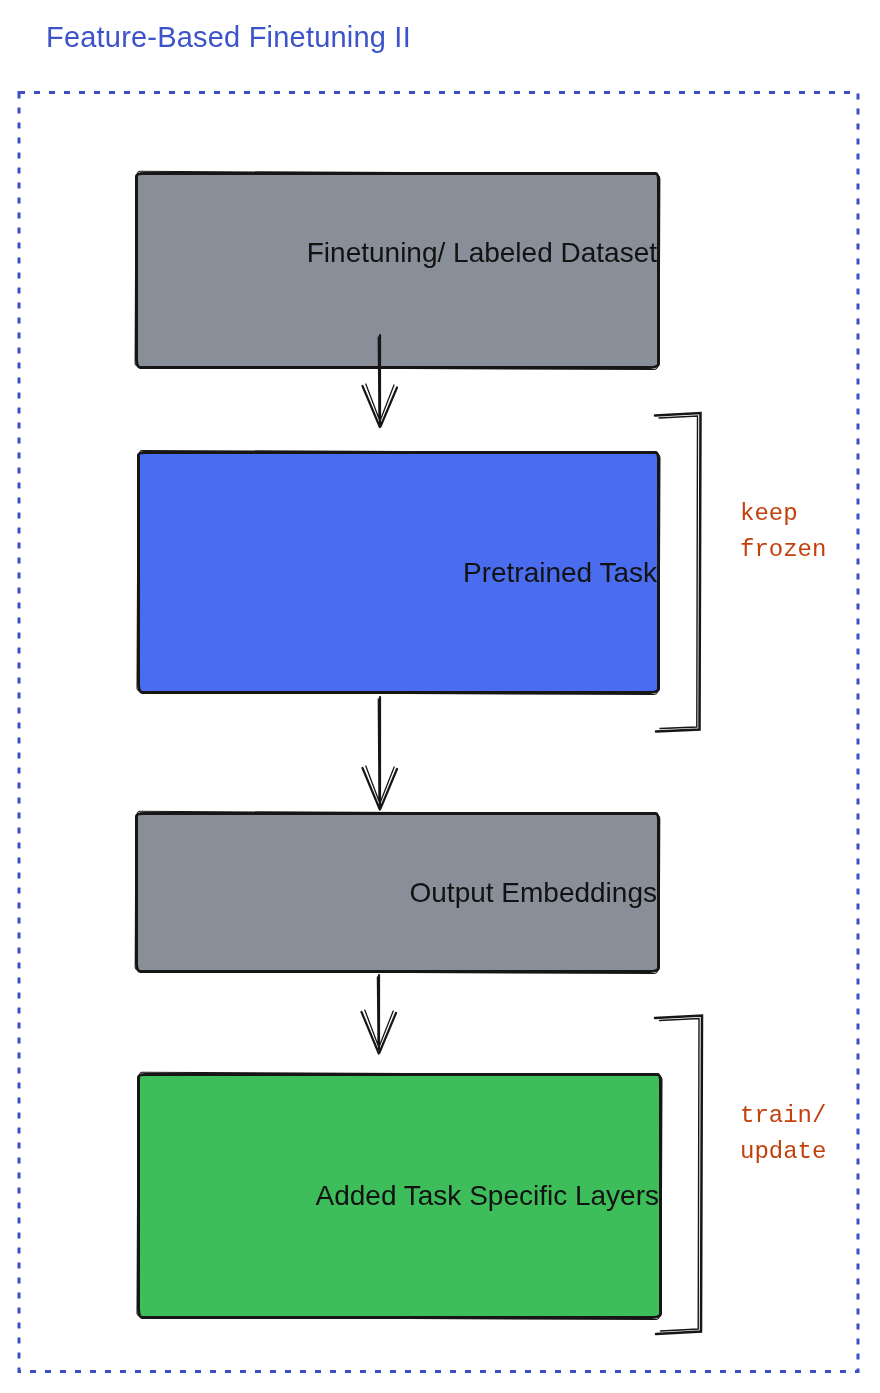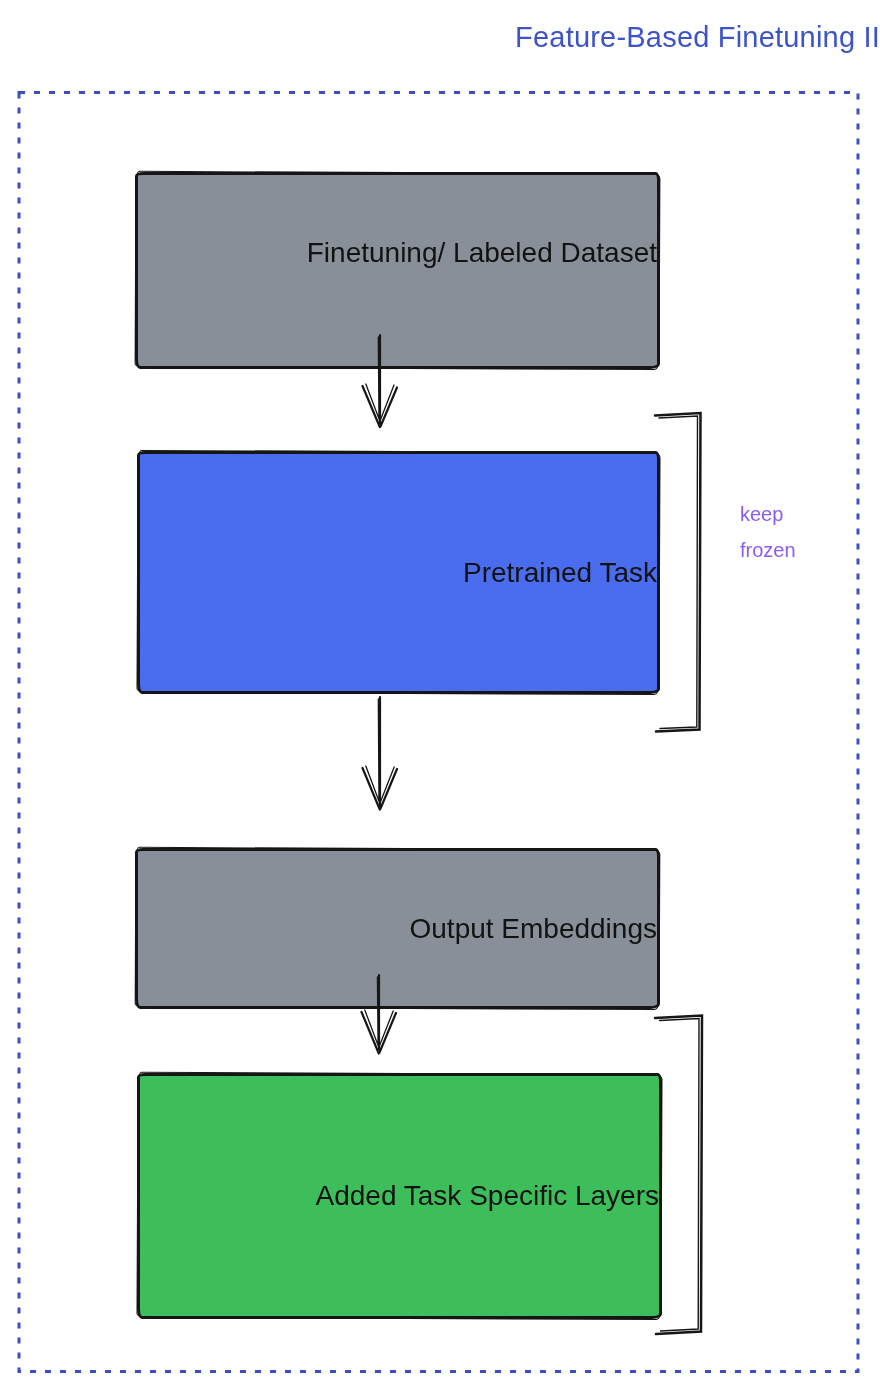--- a/index.html
+++ b/index.html
@@ -10,21 +10,21 @@
     background: #ffffff;
     overflow: hidden;
     font-family: "Liberation Sans", sans-serif;
   }
   .title {
     position: absolute;
     top: 21px;
     left: 0;
     width: 100%;
     margin: 0;
-    text-align: right;
+    text-align: left;
     text-indent: 46px;
     font-size: 29px;
     font-weight: 400;
     letter-spacing: 0.2px;
     color: var(--title-text, #3d53c9);
   }
   .box {
     position: absolute;
     display: flex;
     align-items: center;
@@ -44,30 +44,31 @@
     border-radius: 4px 11px 5px 10px / 10px 5px 11px 4px;
     transform: rotate(0.25deg);
     pointer-events: none;
   }
   .box-gray  { background: var(--gray-box,  #888f98); }
   .box-blue  { background: var(--blue-box,  #4a6def); }
   .box-green { background: var(--green-box, #3ebe5b); }
 
   #box-dataset    { left: 135px; top: 172px; width: 519px; height: 155px; padding-bottom: 36px; box-sizing: content-box; }
   #box-pretrained { left: 137px; top: 451px; width: 517px; height: 237px; }
-  #box-embeddings { left: 135px; top: 812px; width: 519px; height: 155px; margin-top: 36px; }
+  #box-embeddings { left: 135px; top: 812px; width: 519px; height: 155px; }
   #box-task       { left: 137px; top: 1052px; width: 519px; height: 240px; margin-top: 21px; }
 
   .side-label {
     position: absolute;
     left: 740px;
-    font-size: 20px;
+    font-size: 24px;
     line-height: 36px;
-    color: #8b5cf6;
+    color: #c2410c;
     white-space: pre-line;
+    font-family: Liberation Mono, monospace;
   }
   #keep-frozen  { top: 496px; }
   #train-update { top: 1098px; }
 
   .ink-layer {
     position: absolute;
     left: 0; top: 0;
     width: 880px; height: 1393px;
     pointer-events: none;
   }
@@ -96,20 +97,22 @@
   <div class="box box-gray" id="box-embeddings">
     <span>Output Embeddings</span>
   </div>
 
   <div class="box box-green" id="box-task">
     <span>Added Task Specific Layers</span>
   </div>
 
   <div class="side-label" id="keep-frozen">keep
 frozen</div>
+  <div class="side-label" id="train-update">train/
+update</div>
 
   <svg class="ink-layer" viewBox="0 0 880 1393" xmlns="http://www.w3.org/2000/svg">
 
     <rect class="frame-rect" x="19" y="92.5" width="839" height="1279" stroke-dasharray="6 9"></rect>
 
     <g>
       <path class="stroke-main" d="M380 335 L380 423 M362.5 386 L379.8 427 M397 387.5 L380.5 426.5"></path>
       <path class="stroke-dup" d="M378.3 337 L379 419 M365.8 384 L381.2 424.5 M394 385 L378.8 424"></path>
     </g>
 

